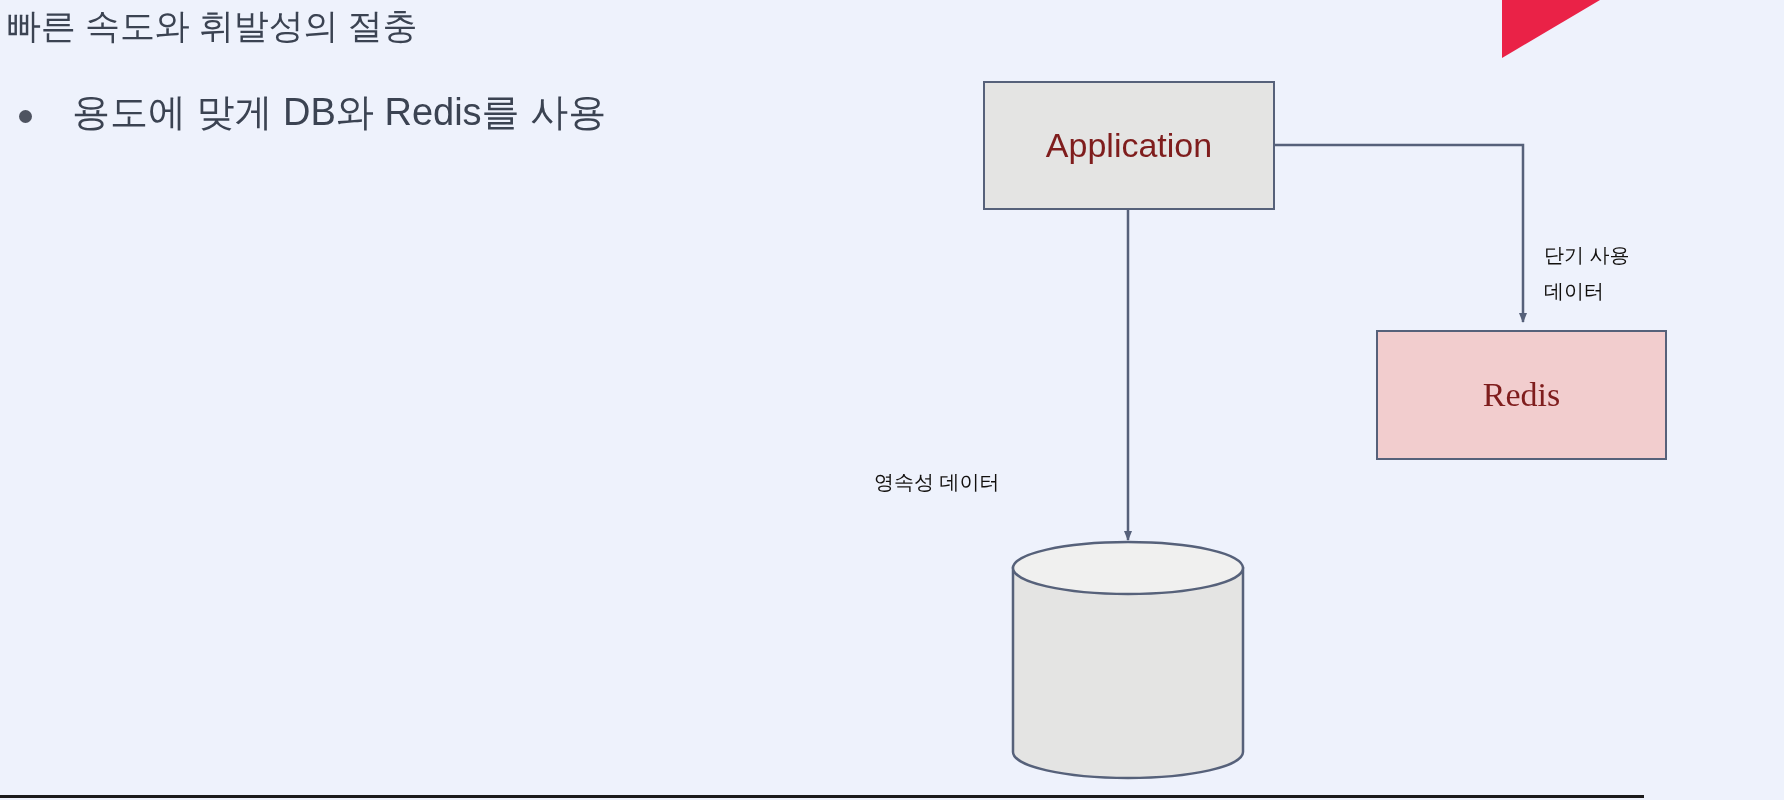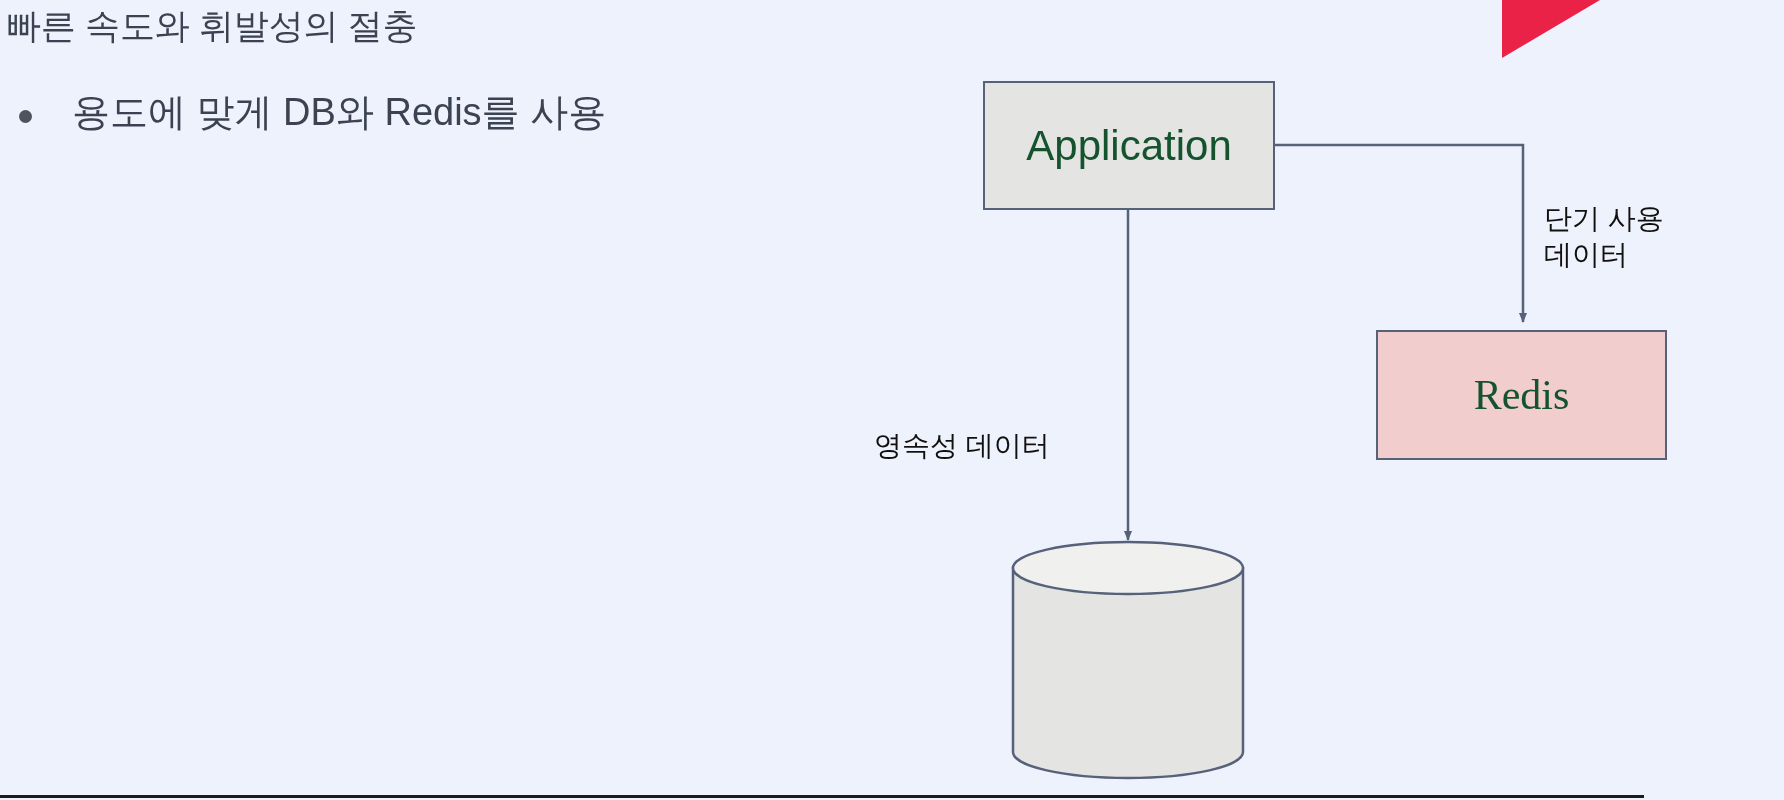--- a/index.html
+++ b/index.html
@@ -100,22 +100,22 @@
   }
   .diagram > * { pointer-events: auto; }
 
   .node-box {
     position: absolute;
     box-sizing: border-box;
     border: 2px solid #56617a;
     display: flex;
     align-items: center;
     justify-content: center;
-    font-size: 42px;
-    color: #14532d;
+    font-size: 34px;
+    color: #7f1d1d;
     text-align: right;
   }
   .node-app {
     left: 983px;
     top: 81px;
     width: 292px;
     height: 129px;
     background: #e4e4e3;
   }
   .node-redis {
@@ -140,24 +140,25 @@
     left: 0;
     right: 0;
     top: 92px;
     text-align: center;
     font-size: 34px;
     color: #12100e;
   }
 
   .edge-label {
     position: absolute;
-    font-size: 28px;
+    font-size: 20px;
     line-height: 36px;
     color: #12100e;
     white-space: pre-line;
+    margin-top: 36px;
   }
   .label-persist {
     left: 874px;
     top: 428px;
   }
   .label-short {
     left: 1544px;
     top: 201px;
   }
 </style>

